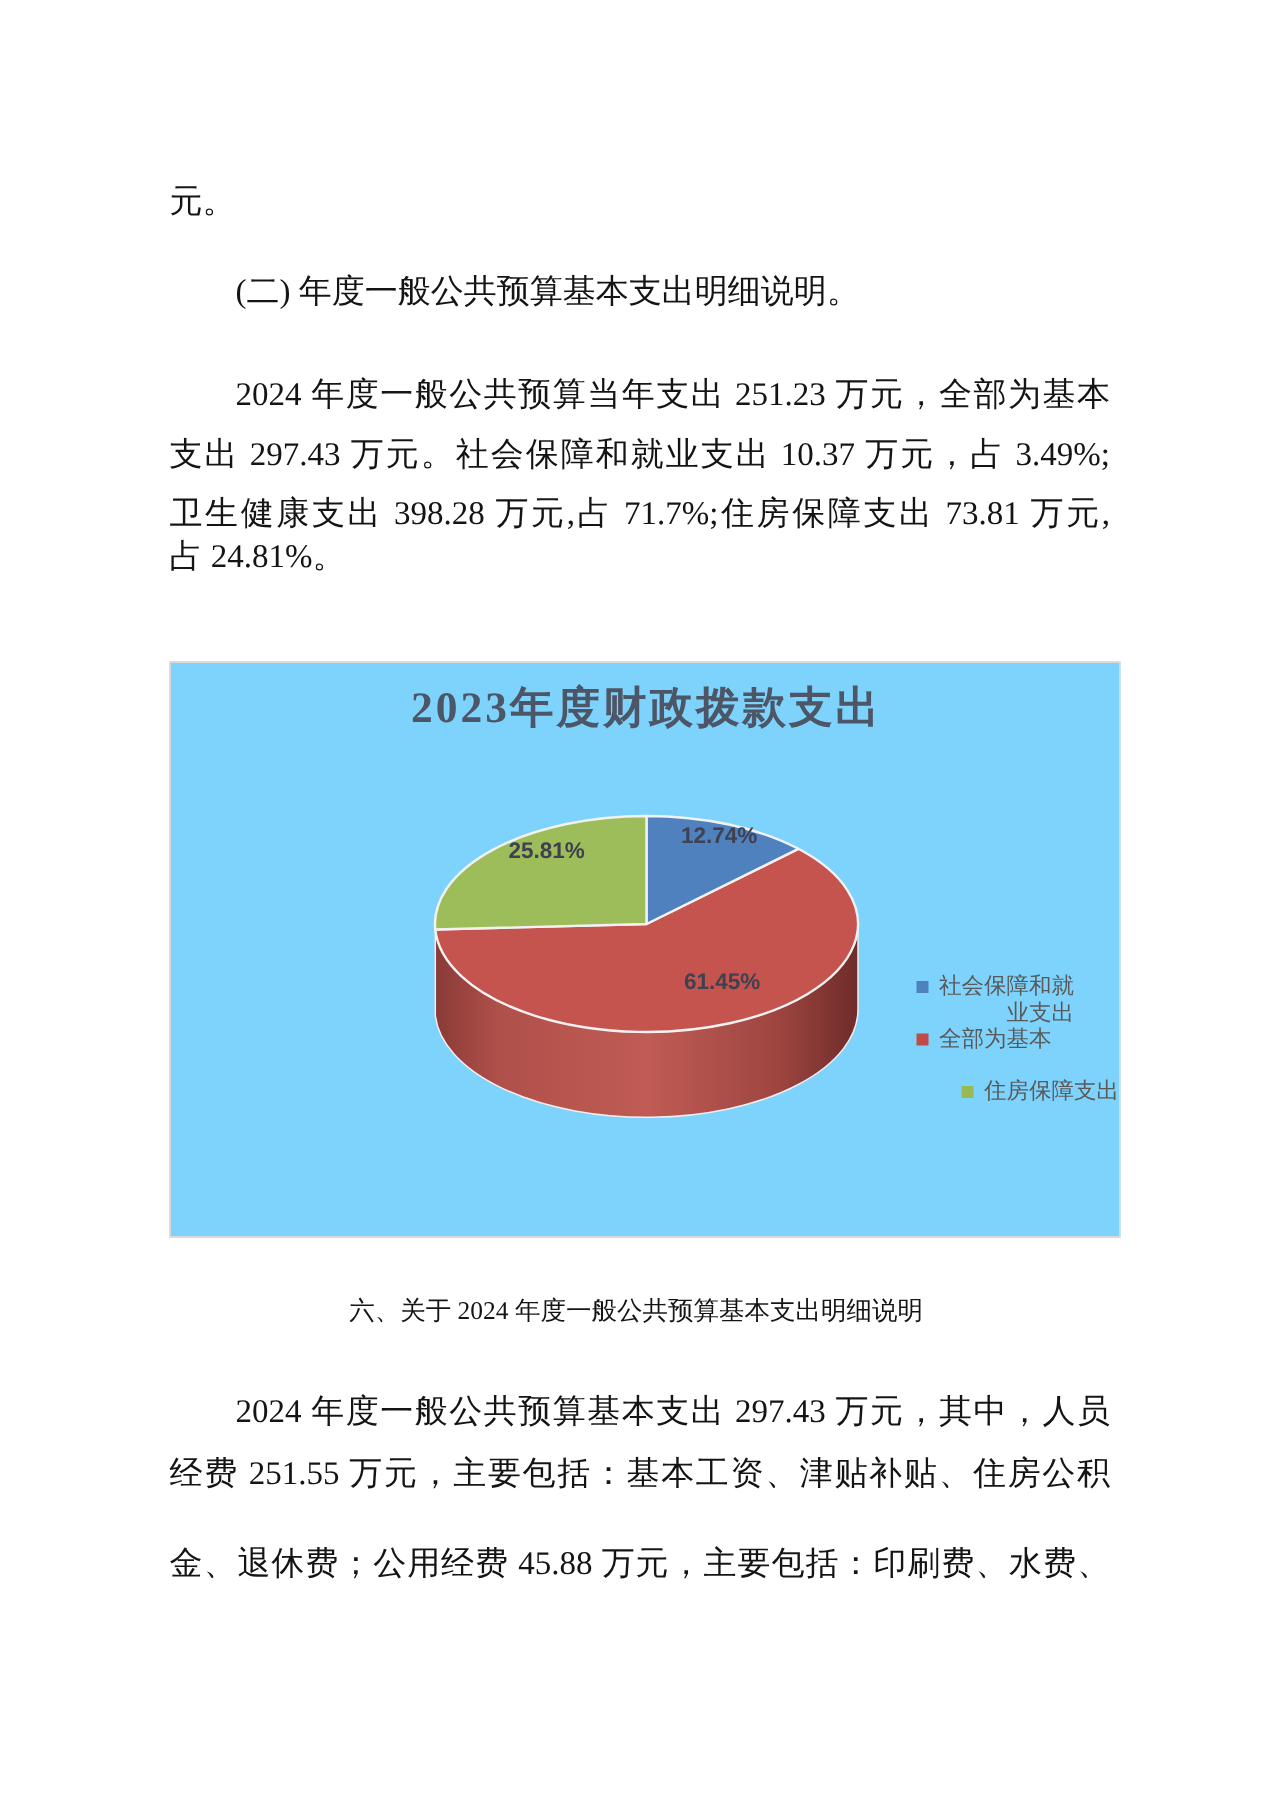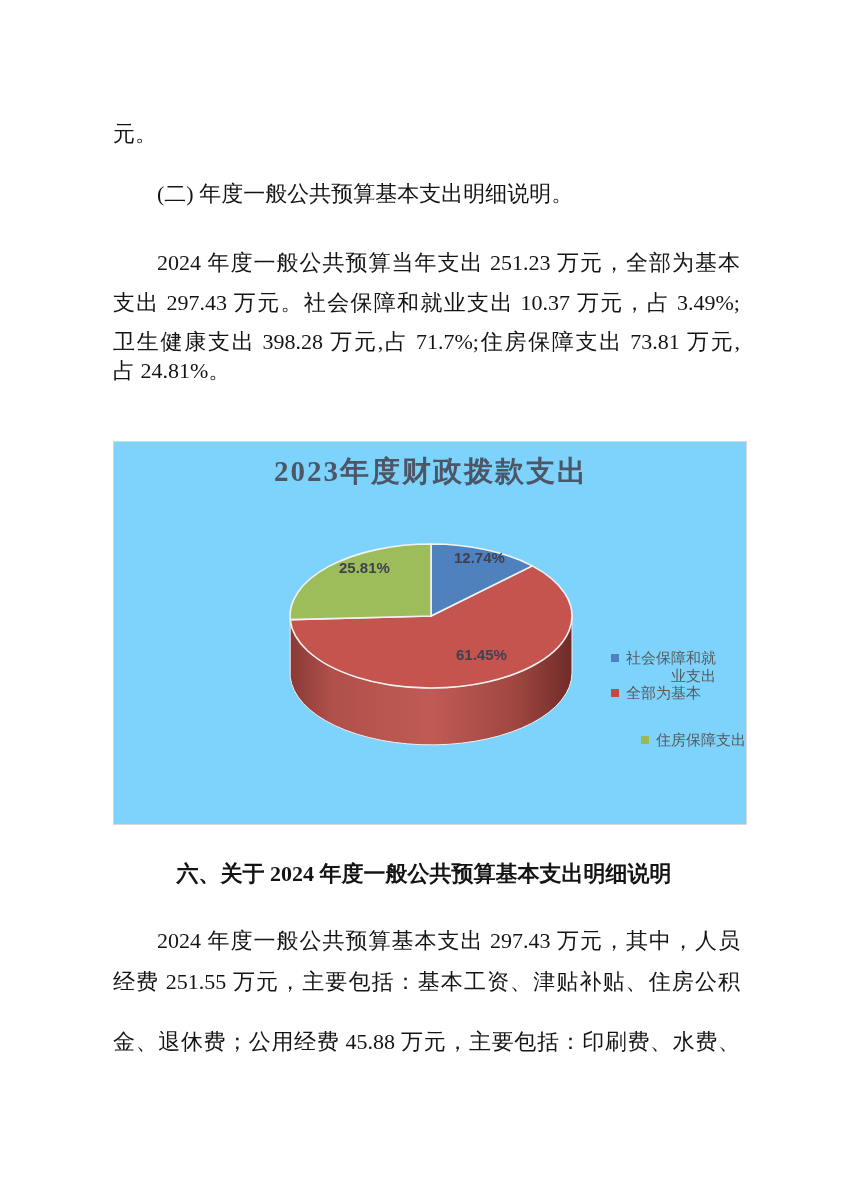--- a/index.html
+++ b/index.html
@@ -9,21 +9,21 @@
     color:#141414;overflow:hidden;
   }
   .txtline{
     position:absolute;left:113px;width:627px;height:40px;line-height:40px;
     font-size:22px;white-space:nowrap;
   }
   .just{white-space:normal;text-align:justify;text-align-last:justify;}
   .indent{text-indent:44px;}
   .section-heading{
     position:absolute;left:0;top:854px;width:848px;height:40px;line-height:40px;
-    text-align:center;font-size:22px;font-weight:bold;
+    text-align:center;font-size:17px;font-weight:normal;
   }
   
   .chart-box{
     position:absolute;left:113px;top:441px;width:634px;height:384px;
     background:#7dd3fc;border:1px solid #d9d9d9;box-sizing:border-box;
   }
   .chart-title{
     position:absolute;left:0;top:10px;width:634px;text-align:center;
     font-size:29px;font-weight:bold;letter-spacing:2px;color:#4d5667;
     font-family:"Liberation Serif","DejaVu Serif",serif;
@@ -35,21 +35,21 @@
   }
   .lbl-blue{left:340px;top:107px;}
   .lbl-red{left:342px;top:204px;text-align:right;}
   .lbl-green{left:225px;top:117px;}
   .legend{position:absolute;left:497px;top:207px;width:140px;
     font-family:"Liberation Sans","DejaVu Sans",sans-serif;
     font-size:15px;line-height:18px;color:#595959;}
   .legend-row{position:absolute;left:0;display:flex;align-items:flex-start;}
   .legend-row.r1{top:0;text-align:right;}
   .legend-row.r2{top:35px;}
-  .legend-row.r3{top:82px;padding-left:30px;}
+  .legend-row.r3{top:70px;padding-left:30px;}
   .swatch{width:8px;height:8px;margin:5px 7px 0 0;flex:0 0 8px;}
   .sw-blue{background:#4E81BD;}
   .sw-red{background:#BE4B48;}
   .sw-green{background:#98B954;}
 </style>
 </head>
 <body>
 
 <div class="txtline" style="top:114px">元。</div>
 

